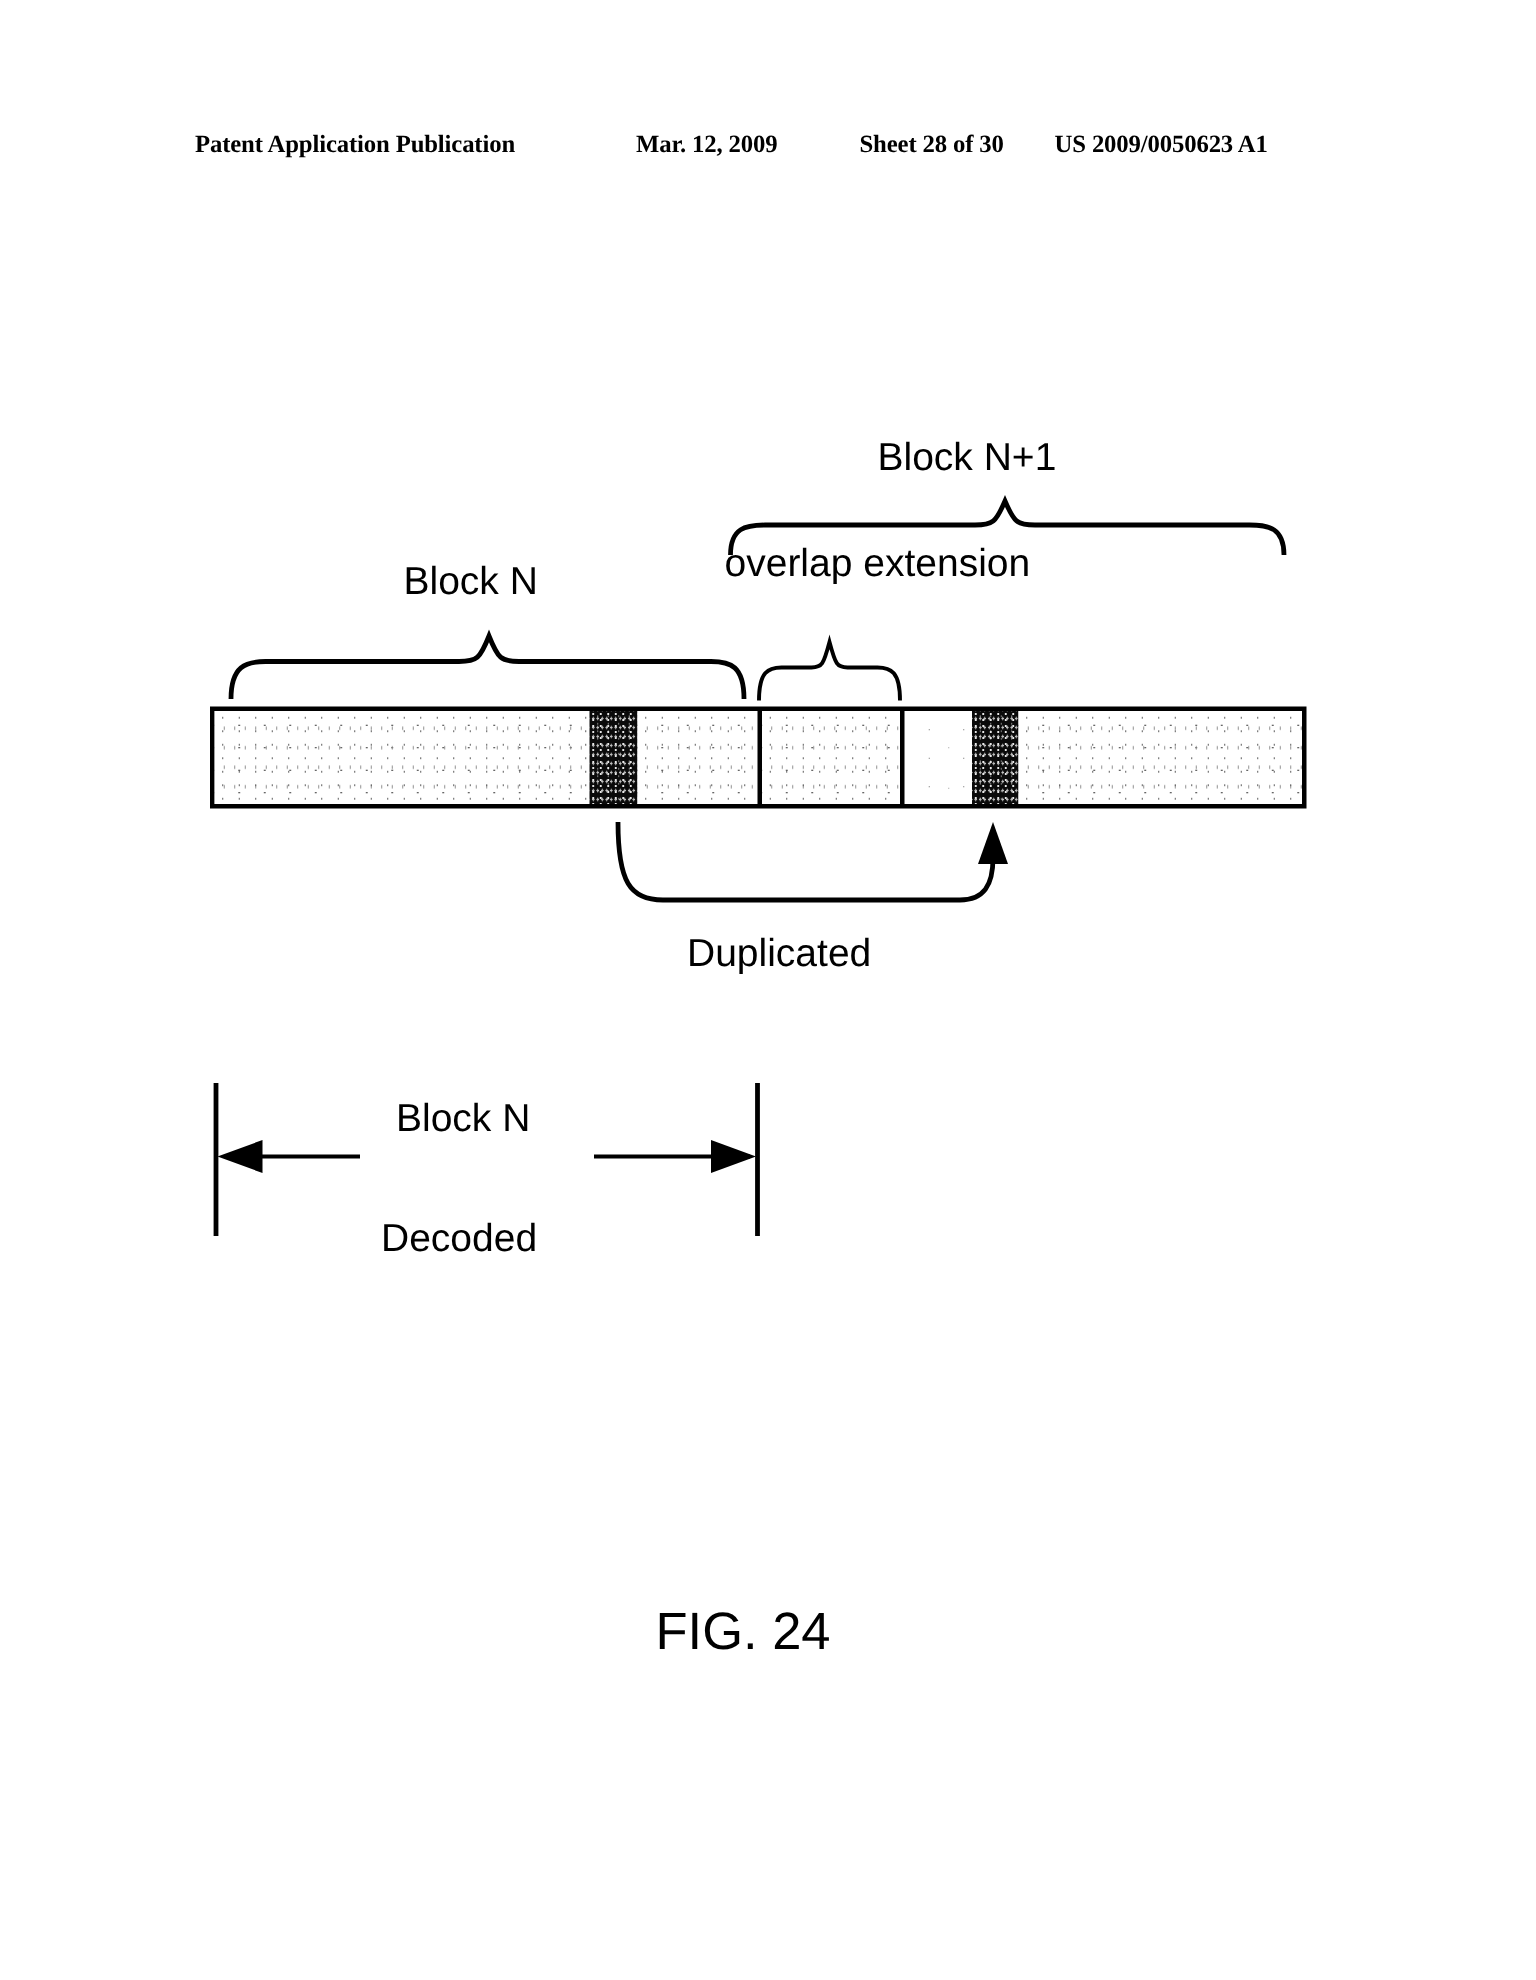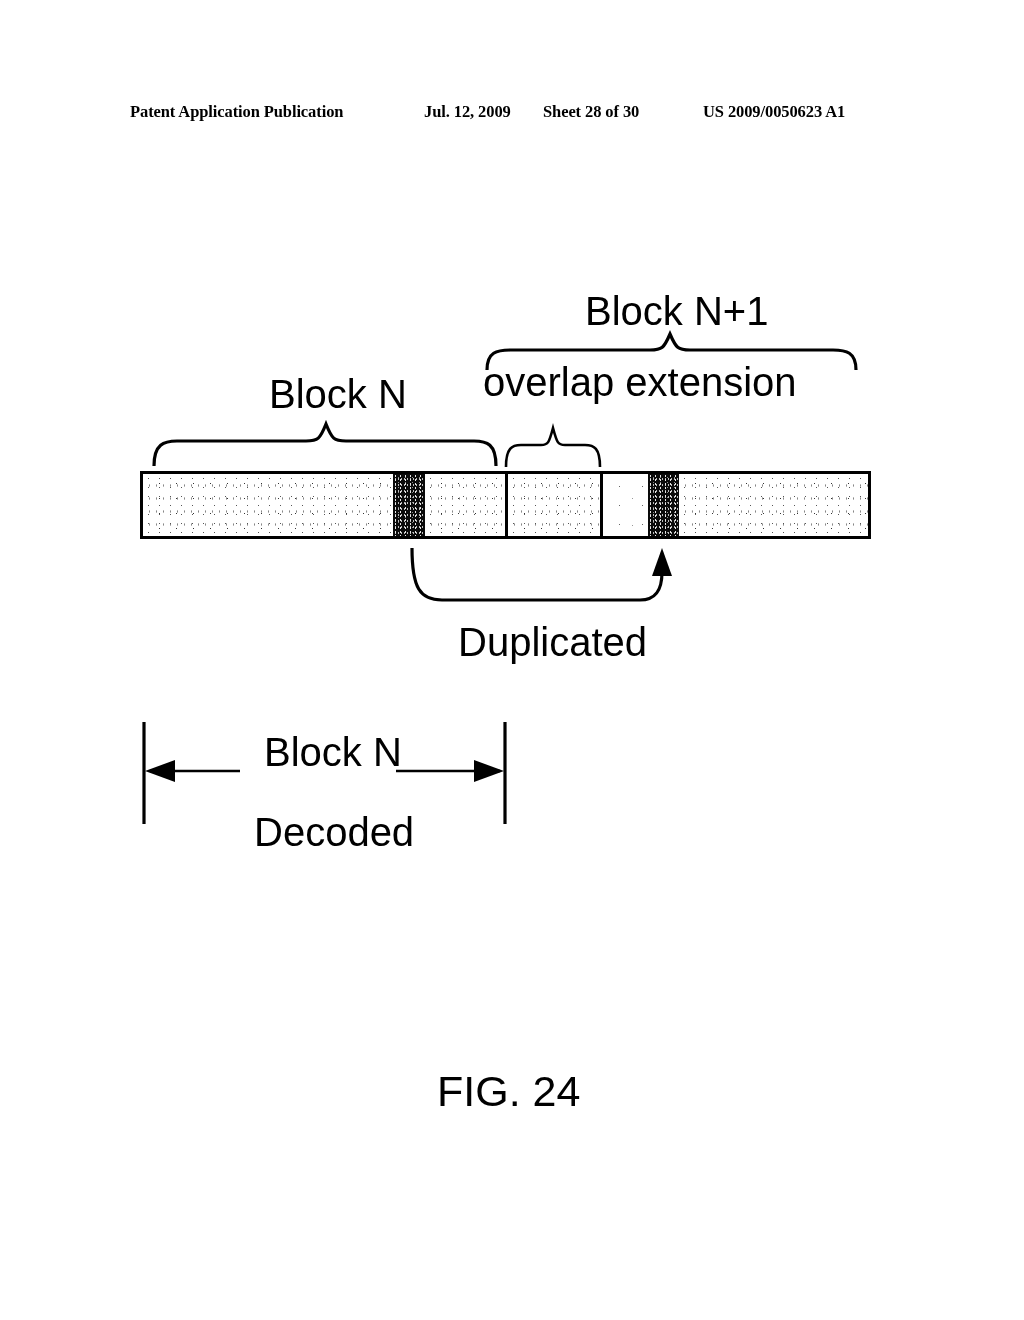--- a/index.html
+++ b/index.html
@@ -23,53 +23,52 @@
     left: 0;
     width: 1024px;
     height: 30px;
     display: flex;
     align-items: baseline;
     font-family: "Liberation Serif", serif;
     font-weight: bold;
     font-size: 16.5px;
     letter-spacing: -0.1px;
     white-space: nowrap;
-    margin-top: 16px;
   }
   #page-header .hdr-pub   { position: absolute; left: 130px; }
   #page-header .hdr-date  { position: absolute; left: 424px; }
-  #page-header .hdr-sheet { position: absolute; left: 543px; }
+  #page-header .hdr-sheet { position: absolute; left: 573px; }
   #page-header .hdr-pat   { position: absolute; left: 703px; }
 
   
   #figure-canvas {
     position: absolute;
     left: 0;
     top: 0;
     width: 1024px;
     height: 1320px;
   }
 
   
   .fig-label {
     position: absolute;
     font-family: "Liberation Sans", sans-serif;
-    font-size: 40px;
+    font-size: 26px;
     line-height: 1;
     white-space: nowrap;
     color: #000;
   }
 
   #label-block-n1       { left: 585px; top: 291px; }
   #label-block-n        { left: 269px; top: 374px; }
   #label-overlap-ext    { left: 483px; top: 362px; }
   #label-duplicated     { left: 458px; top: 622px; }
   #label-block-n-dec-1  { left: 264px; top: 732px; }
   #label-block-n-dec-2  { left: 254px; top: 812px; }
-  #label-fig-number     { left: 437px; top: 1070px; font-size: 43px; }
+  #label-fig-number     { left: 437px; top: 1070px; font-size: 35px; }
 
   
   #figure-svg {
     position: absolute;
     left: 0;
     top: 0;
     width: 1024px;
     height: 1320px;
   }
   .stroke-k { fill: none; stroke: #000; stroke-width: 3.2; }
@@ -126,21 +125,21 @@
     bottom: 0;
     width: 3px;
     background: #000;
   }
 </style>
 </head>
 <body>
 
 <div id="page-header">
   <span class="hdr-pub">Patent Application Publication</span>
-  <span class="hdr-date">Jul. 12, 2009</span>
+  <span class="hdr-date">Mar. 12, 2009</span>
   <span class="hdr-sheet">Sheet 28 of 30</span>
   <span class="hdr-pat">US 2009/0050623 A1</span>
 </div>
 
 <div id="figure-canvas">
 
   <div id="band-wrapper">
     <div class="band-seg speckle-light" style="left:0px;   width:250px;"></div>
     <div class="band-seg speckle-dark" style="left:250px; width:32px;"></div>
     <div class="band-seg speckle-light" style="left:282px; width:80px;"></div>

